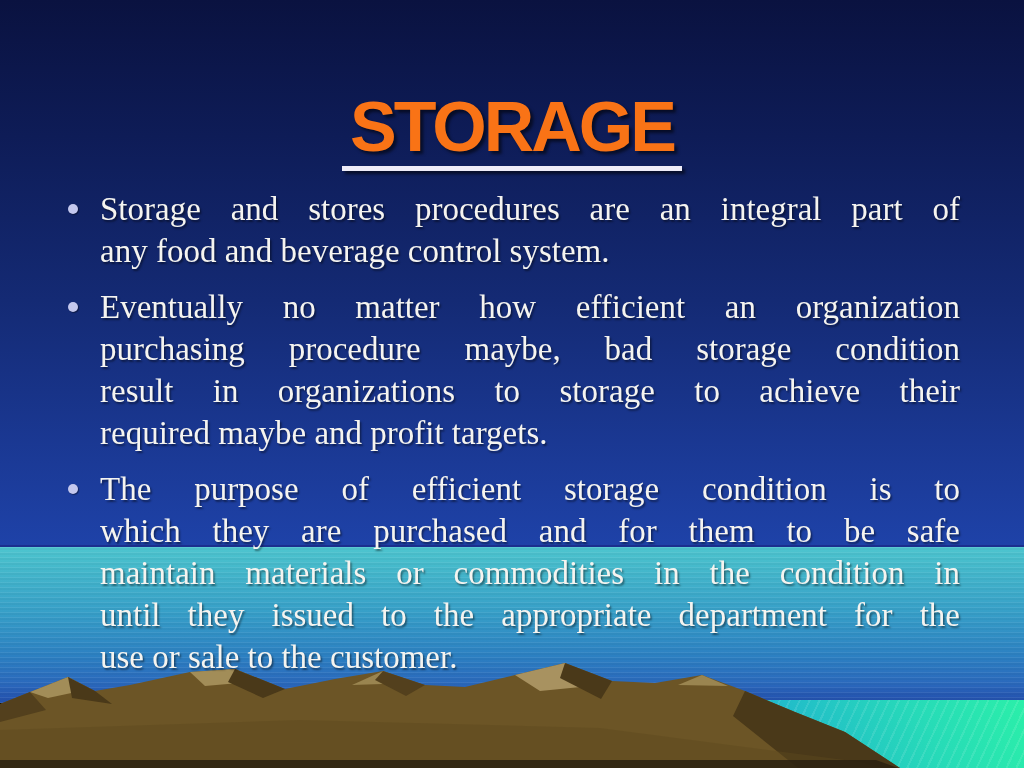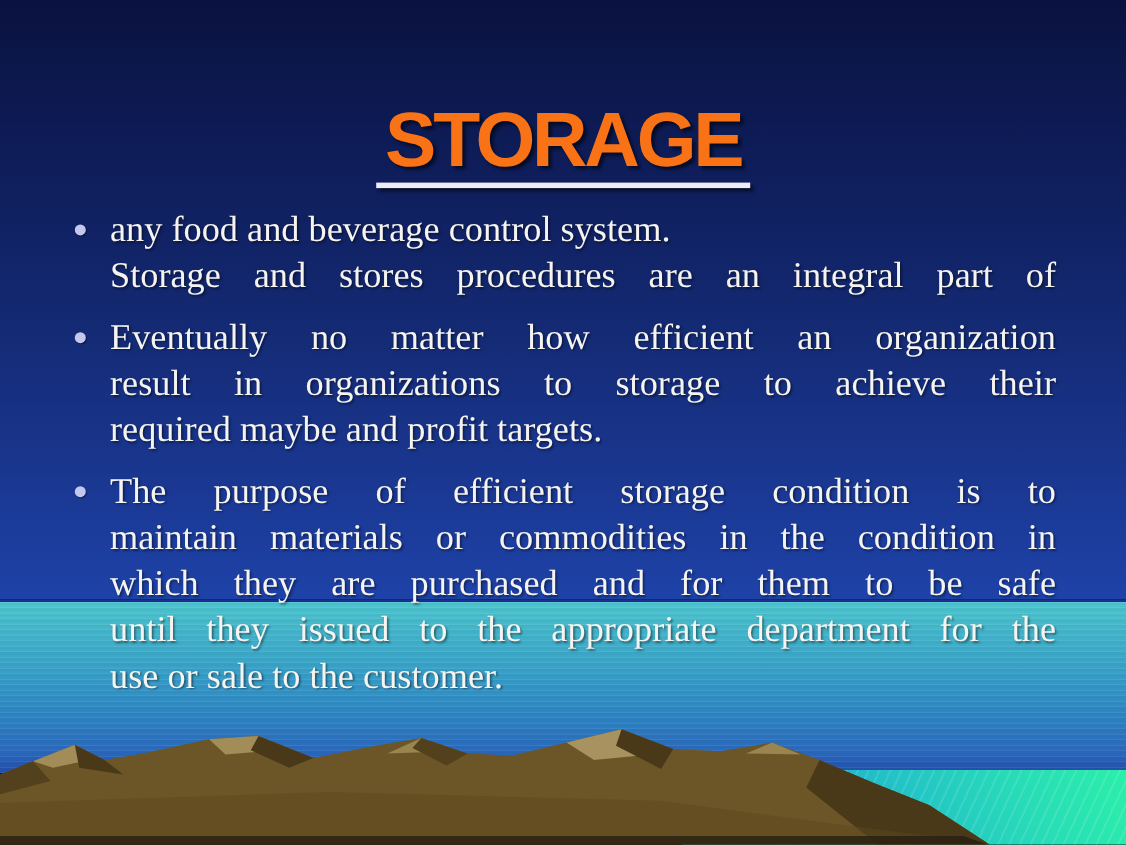--- a/index.html
+++ b/index.html
@@ -80,32 +80,33 @@
     <polygon points="0,102 876,102 898,110 0,110" fill="#2A2110" opacity="0.85"></polygon>
   </svg>
 
   <div class="title-wrap">
     <h1 class="title">STORAGE</h1>
   </div>
 
   <div class="content" id="bullets">
       <div class="bullet">
         <span class="dot"></span>
+        <div class="line j">Storage and stores procedures are an integral part of</div>
         <div class="line last">any food and beverage control system.</div>
-        <div class="line j">Storage and stores procedures are an integral part of</div>
       </div>
       <div class="bullet">
         <span class="dot"></span>
         <div class="line j">Eventually no matter how efficient an organization</div>
+        <div class="line j">purchasing procedure maybe, bad storage condition</div>
         <div class="line j">result in organizations to storage to achieve their</div>
         <div class="line last">required maybe and profit targets.</div>
       </div>
       <div class="bullet">
         <span class="dot"></span>
         <div class="line j">The purpose of efficient storage condition is to</div>
+        <div class="line j">which they are purchased and for them to be safe</div>
         <div class="line j">maintain materials or commodities in the condition in</div>
-        <div class="line j">which they are purchased and for them to be safe</div>
         <div class="line j">until they issued to the appropriate department for the</div>
         <div class="line last">use or sale to the customer.</div>
       </div>
     </div>
 
 </div>
 
 </body></html>

